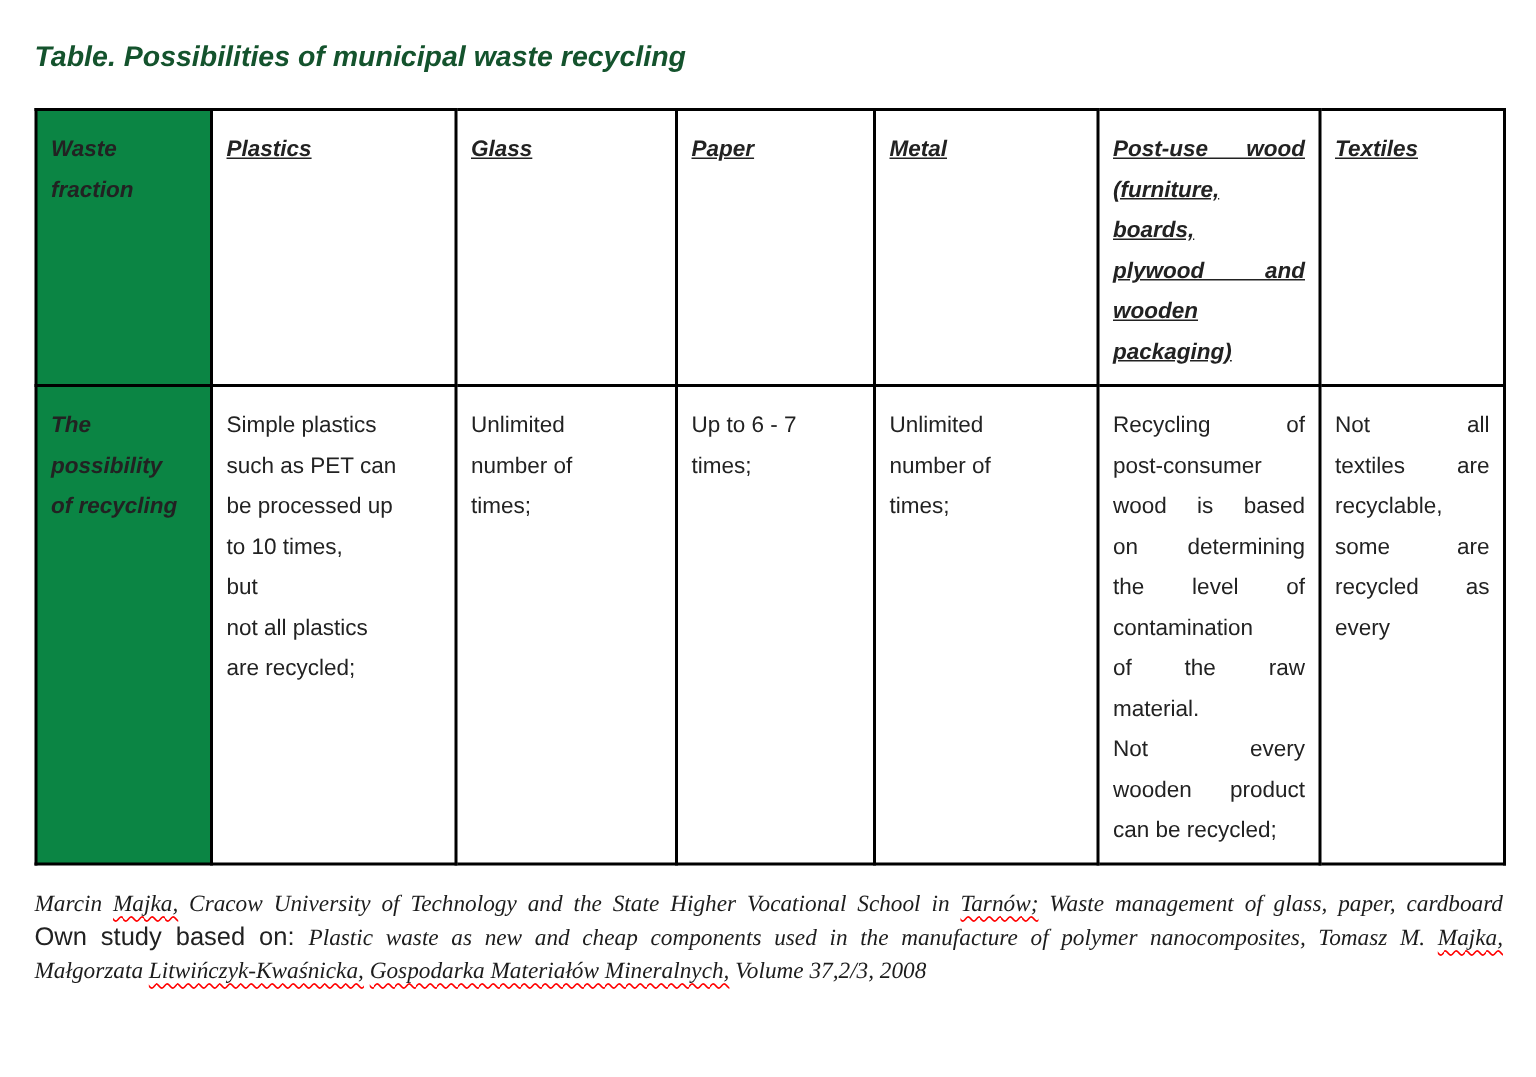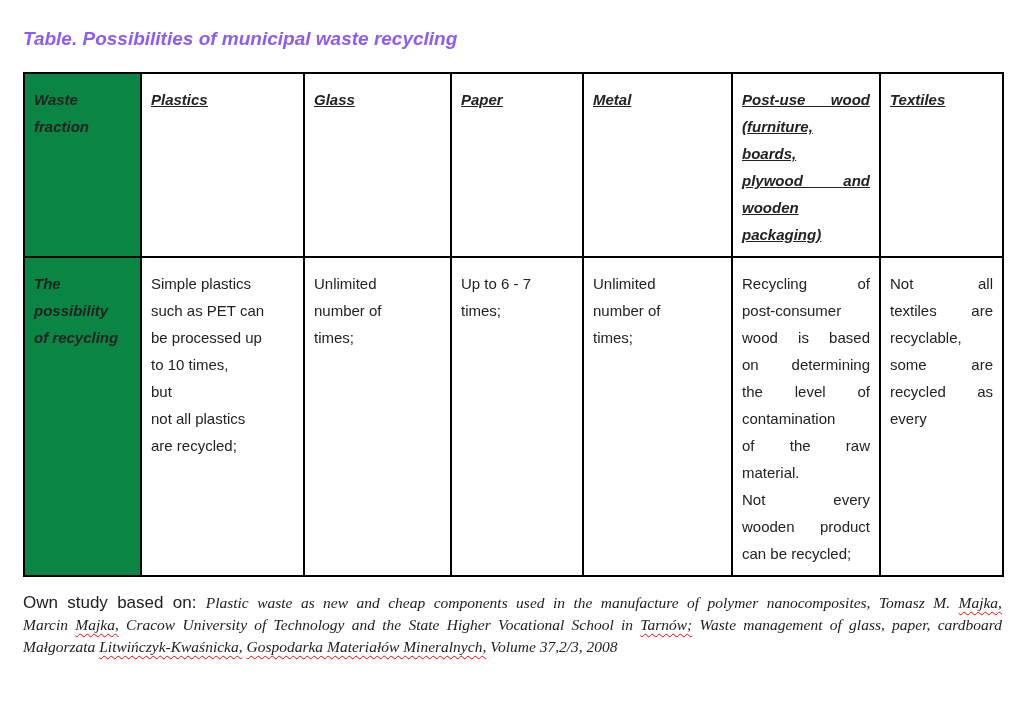--- a/index.html
+++ b/index.html
@@ -9,21 +9,21 @@
     font-family: "Liberation Sans", sans-serif;
     color: #1f1f1f;
     overflow: hidden;
   }
   .page { padding: 28px 22px 0 23px; }
 
   .title {
     font-size: 19px;
     font-weight: bold;
     font-style: italic;
-    color: #8b5cf6;
+    color: #14532d;
     margin-bottom: 22px;
   }
 
   table.recycling {
     border-collapse: collapse;
     table-layout: fixed;
     width: 979px;
   }
   table.recycling td {
     border: 2px solid #000000;
@@ -156,18 +156,18 @@
             <div class="jline">recyclable,</div>
             <div class="jline">some are</div>
             <div class="jline">recycled as</div>
             <div class="jline">every</div>
           </td>
       </tr>
     </tbody>
   </table>
 
   <div class="footer">
+    <div class="fline"><span>Marcin </span><span class="sq">Majka,</span><span> Cracow University of Technology and the State Higher Vocational School in </span><span class="sq">Tarnów;</span><span> Waste management of glass, paper, cardboard</span></div>
     <div class="fline"><span class="prefix">Own study based on: </span><span>Plastic waste as new and cheap components used in the manufacture of polymer nanocomposites, Tomasz M. </span><span class="sq">Majka,</span></div>
-    <div class="fline"><span>Marcin </span><span class="sq">Majka,</span><span> Cracow University of Technology and the State Higher Vocational School in </span><span class="sq">Tarnów;</span><span> Waste management of glass, paper, cardboard</span></div>
     <div class="fline last"><span>Małgorzata </span><span class="sq">Litwińczyk-Kwaśnicka,</span><span> </span><span class="sq">Gospodarka Materiałów Mineralnych,</span><span> Volume 37,2/3, 2008</span></div>
   </div>
 
 </div>
 
 </body></html>

